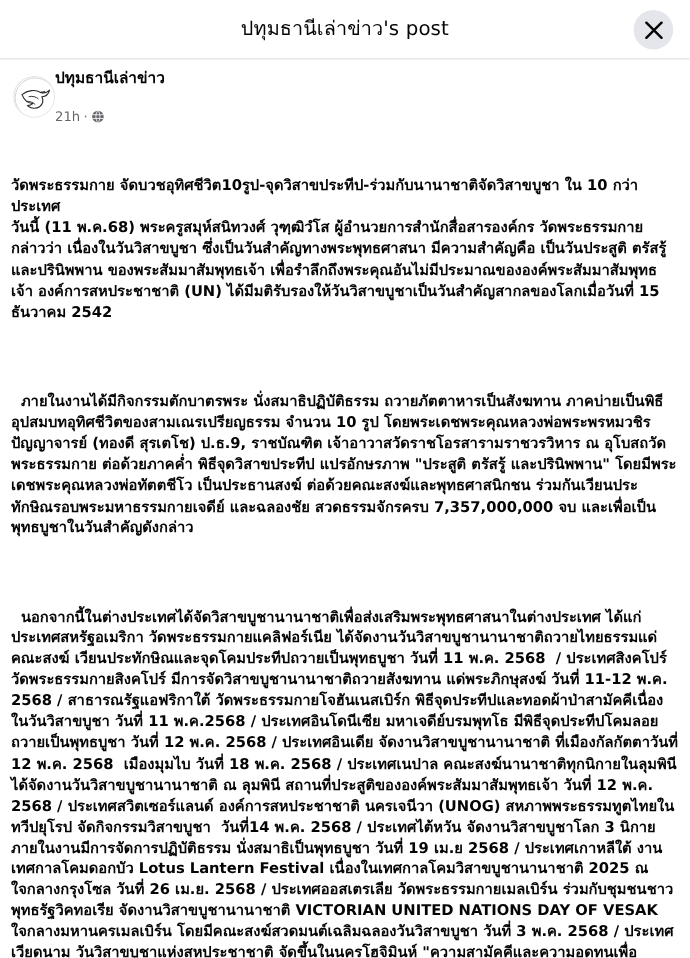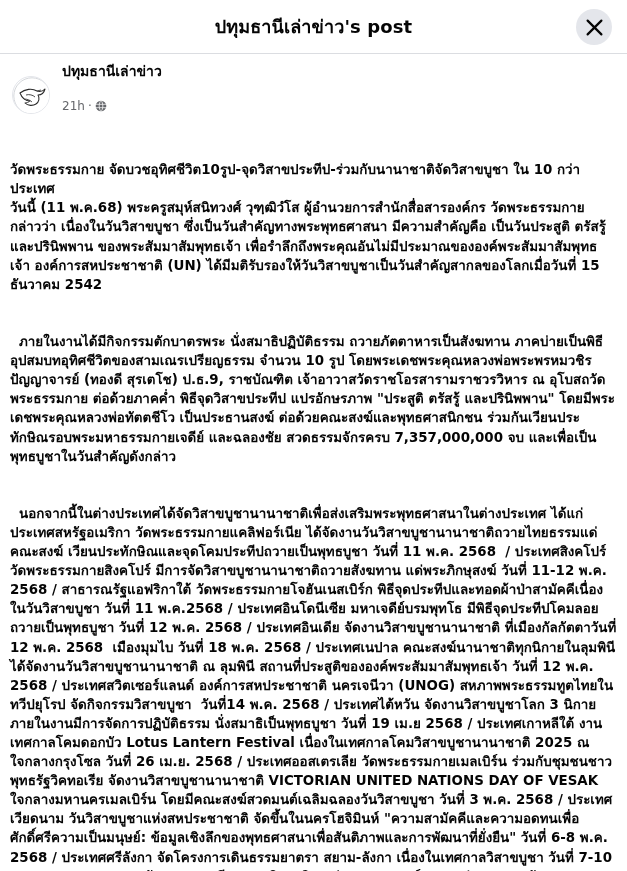--- a/index.html
+++ b/index.html
@@ -19,21 +19,21 @@
   .modal-header {
     position: relative;
     height: 54px;
     border-bottom: 1px solid #dbdde1;
     display: flex;
     align-items: center;
     justify-content: center;
   }
   .modal-title {
     font-size: 18px;
-    font-weight: bold;
+    font-weight: normal;
     letter-spacing: 0.1px;
     color: #050505;
     line-height: 1.2;
     white-space: nowrap;
   }
   .close-btn {
     position: absolute;
     right: 15px;
     top: 9px;
     width: 36px;
@@ -45,23 +45,23 @@
     align-items: center;
     justify-content: center;
     cursor: pointer;
     padding: 0;
   }
   .close-btn svg { display: block; }
 
   
   .author-row {
     display: flex;
-    align-items: flex-end;
+    align-items: center;
     padding: 8px 12px 4px 12px;
-    gap: 12px;
+    gap: 0;
   }
   .avatar {
     width: 38px;
     height: 38px;
     border-radius: 50%;
     background: #ffffff;
     border: 1px solid #e4e6eb;
     flex: 0 0 38px;
     position: relative;
     overflow: hidden;
@@ -89,21 +89,21 @@
   .post-body {
     padding: 4px 10px 0 10px;
     font-size: 13.4px;
     line-height: 19.1px;
     color: #050505;
     text-align: left;
     white-space: pre-wrap;
     word-break: break-word;
   }
   .post-body p { margin: 0; font-weight: bold; }
-  .post-body p.indent { text-indent: 9px; }
+  .post-body p.indent { text-indent: 9px; margin-top: 24px; }
 </style>
 </head>
 <body>
 
 <div class="modal-header">
   <div class="modal-title">ปทุมธานีเล่าข่าว's post</div>
   <button class="close-btn" aria-label="Close">
     <span>
       <svg width="17" height="17" viewBox="0 0 17 17">
         <path d="M1.6 1.6 L15.4 15.4 M15.4 1.6 L1.6 15.4" stroke="#050505" stroke-width="2.2" stroke-linecap="round"></path>

